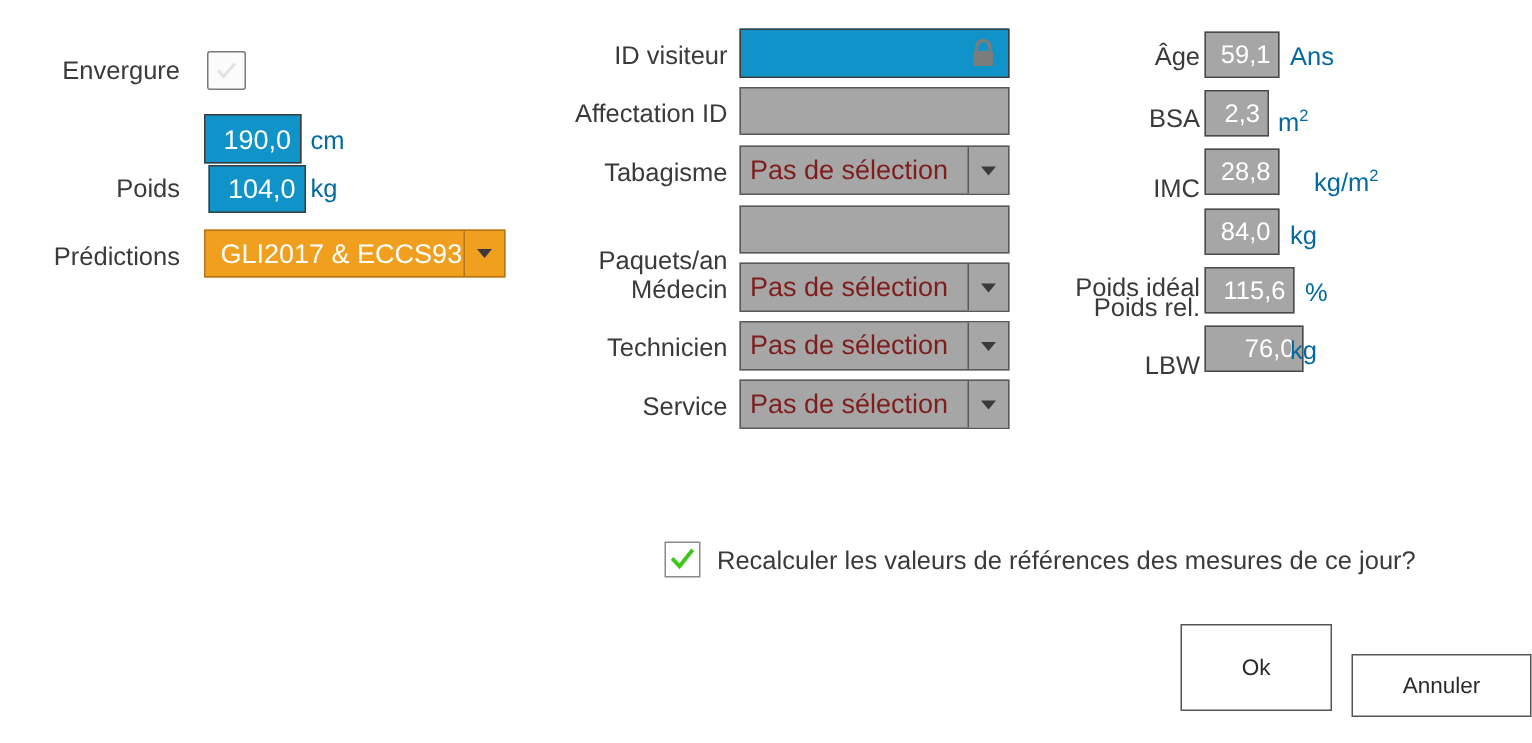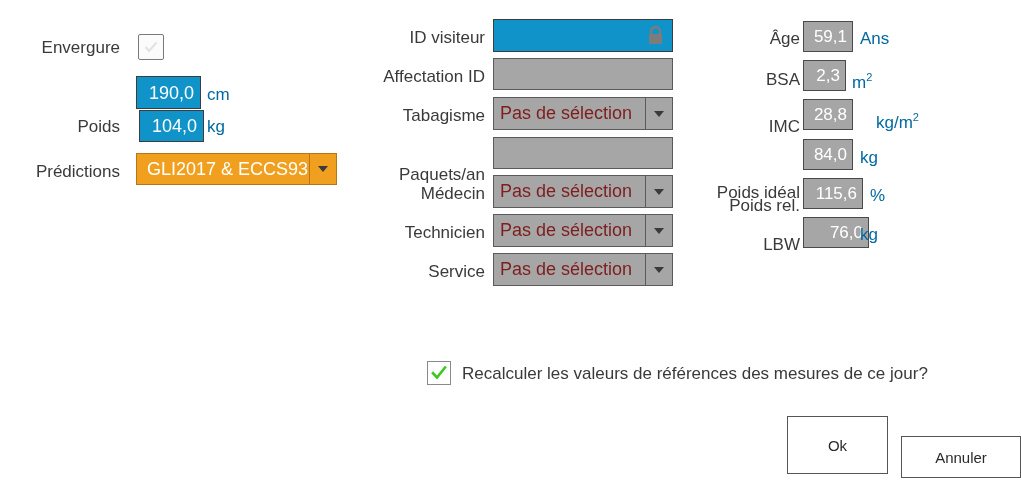--- a/index.html
+++ b/index.html
@@ -283,21 +283,21 @@
 
   <div class="abs lbl" style="left:0; top:205px; width:130px; transform:translateY(-50%);">Poids rel.</div>
   <div class="abs box box-gray" style="left:133px; top:178px; width:60px; height:31px;">115,6</div>
   <div class="abs unit" style="left:200px; top:195px; transform:translateY(-50%);">%</div>
 
   <div class="abs lbl" style="left:0; top:244px; width:130px; transform:translateY(-50%);">LBW</div>
   <div class="abs box box-gray" style="left:133px; top:217px; width:66px; height:31px;">76,0</div>
   <div class="abs unit" style="left:190px; top:234px; transform:translateY(-50%);">kg</div>
 </div>
 
-<div class="abs" style="left:427px; top:361px; display:flex; align-items:center;">
+<div class="abs" style="left:443px; top:361px; display:flex; align-items:center;">
   <span class="chk-green">
     <svg width="18" height="18" viewBox="0 0 18 18">
       <path d="M3 9.2 L7 13.5 L15 3.5" fill="none" stroke="#3dc81e" stroke-width="2.6" stroke-linecap="square"></path>
     </svg>
   </span>
   <span class="checkrow-text" style="margin-left:11px;">Recalculer les valeurs de références des mesures de ce jour?</span>
 </div>
 
 <div class="abs btn" style="left:787px; top:416px; width:101px; height:58px;text-align:center;">Ok</div>
 <div class="abs btn" style="left:901px; top:436px; width:120px; height:42px;">Annuler</div>

